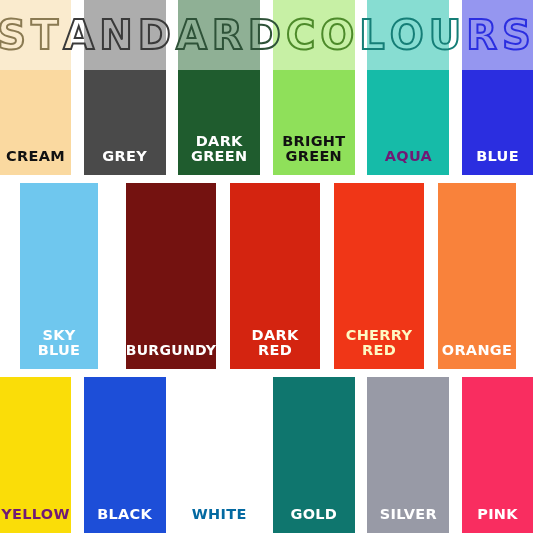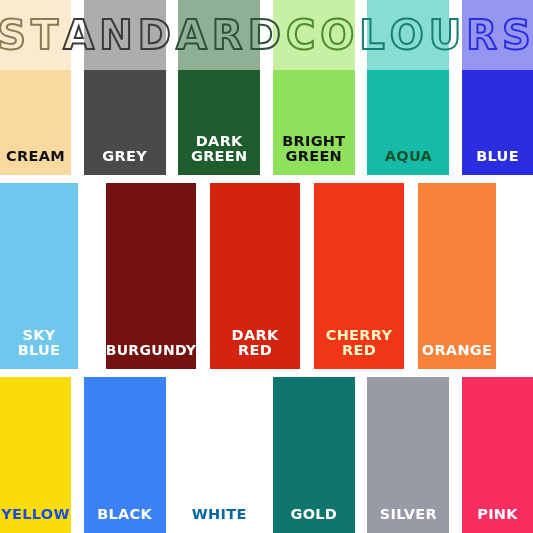--- a/index.html
+++ b/index.html
@@ -129,29 +129,29 @@
           <div class="label" style="color: rgb(255, 255, 255);">DARK
 GREEN</div>
         </div>
         <div class="gap" style="width: 14px;"></div>
         <div class="cell" style="width: 90px; background: rgb(143, 224, 90);">
           <div class="label" style="color: rgb(17, 17, 17); margin-top: 12px;">BRIGHT
 GREEN</div>
         </div>
         <div class="gap" style="width: 14px;"></div>
         <div class="cell" style="width: 90px; background: rgb(22, 187, 168);">
-          <div class="label" style="color: #14532d;">AQUA</div>
+          <div class="label" style="color: #701a75;">AQUA</div>
         </div>
         <div class="gap" style="width: 14px;"></div>
         <div class="cell" style="width: 78px; background: rgb(43, 46, 224);">
           <div class="label" style="color: rgb(255, 255, 255);">BLUE</div>
         </div>
       </div>
     <div class="row row-2" id="row-1">
-        <div class="cell" style="width: 78px; background: rgb(111, 199, 238);">
+        <div class="cell" style="width: 78px; background: rgb(111, 199, 238); margin-left: 20px;">
           <div class="label" style="color: rgb(255, 255, 255);">SKY
 BLUE</div>
         </div>
         <div class="gap" style="width: 14px;"></div>
         <div class="gap" style="width: 14px;"></div>
         <div class="cell" style="width: 90px; background: rgb(116, 18, 16);">
           <div class="label small" style="color: rgb(255, 255, 255);">BURGUNDY</div>
         </div>
         <div class="gap" style="width: 14px;"></div>
         <div class="cell" style="width: 90px; background: rgb(212, 36, 16);">
@@ -163,24 +163,24 @@
           <div class="label" style="color: #fef9c3;">CHERRY
 RED</div>
         </div>
         <div class="gap" style="width: 14px;"></div>
         <div class="cell" style="width: 78px; background: rgb(249, 130, 59); align-items: flex-end;">
           <div class="label" style="color: rgb(255, 255, 255);">ORANGE</div>
         </div>
       </div>
     <div class="row row-3" id="row-2">
         <div class="cell" style="width: 78px; background: rgb(250, 221, 8);">
-          <div class="label" style="color: #1d4ed8;">YELLOW</div>
-        </div>
-        <div class="gap" style="width: 14px;"></div>
-        <div class="cell" style="width: 90px; background: #3b82f6;">
+          <div class="label" style="color: #701a75;">YELLOW</div>
+        </div>
+        <div class="gap" style="width: 14px;"></div>
+        <div class="cell" style="width: 90px; background: #1d4ed8;">
           <div class="label" style="color: rgb(255, 255, 255);">BLACK</div>
         </div>
         <div class="gap" style="width: 14px;"></div>
         <div class="cell swatch-white" style="width: 90px; background: rgb(255, 255, 255);">
           <div class="label" style="color: #0369a1; text-align: center;">WHITE</div>
         </div>
         <div class="gap" style="width: 14px;"></div>
         <div class="cell" style="width: 90px; background: #0f766e;">
           <div class="label" style="color: rgb(255, 255, 255);">GOLD</div>
         </div>

